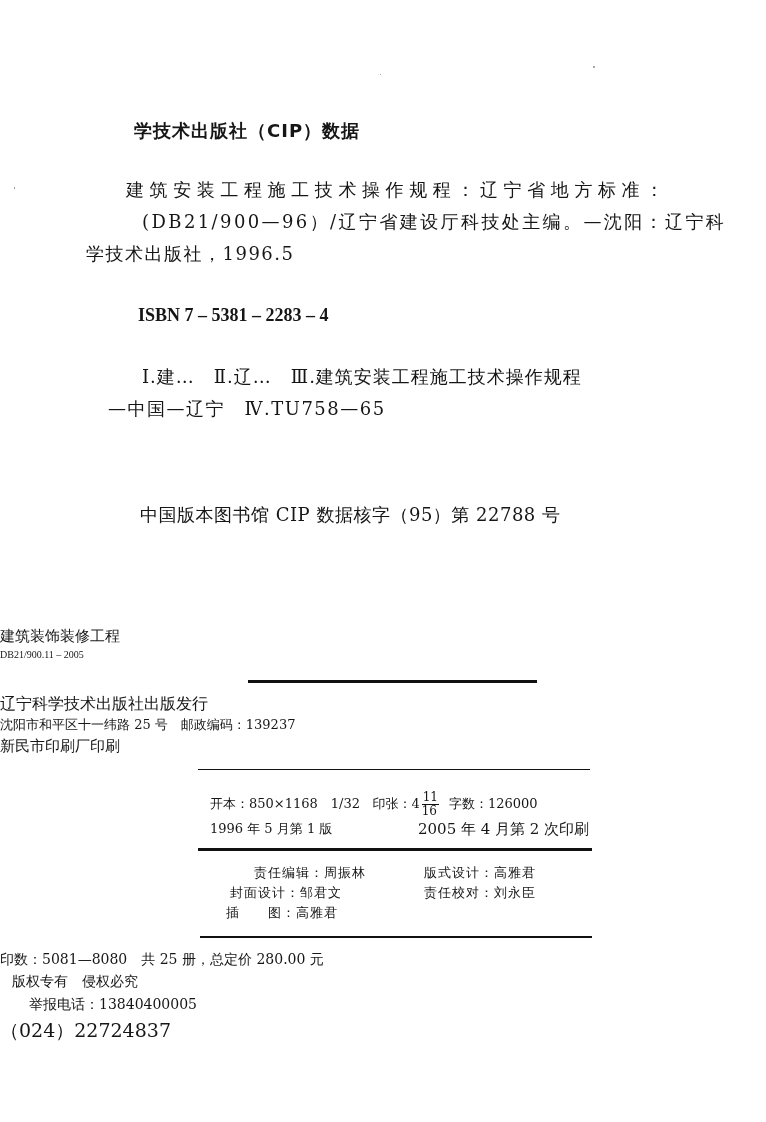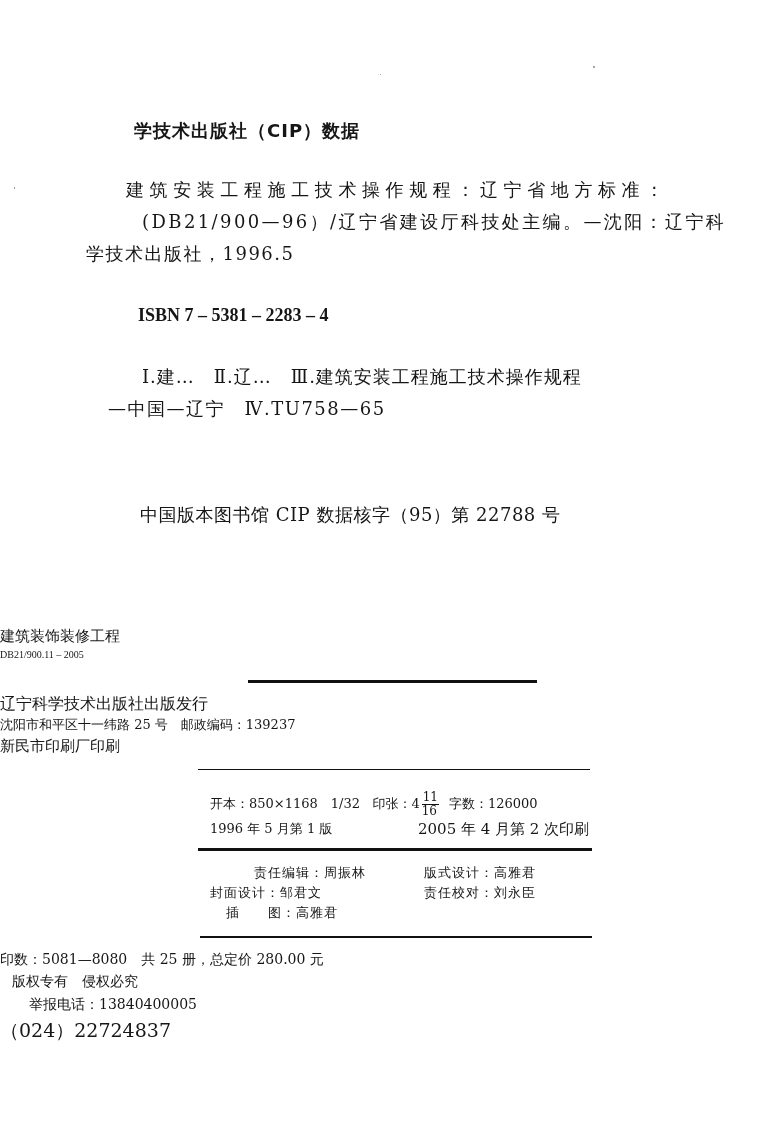--- a/index.html
+++ b/index.html
@@ -32,21 +32,21 @@
 
   .fmt { left: 210px; top: 791px; font-size: 13px; }
   .frac { display: inline-block; vertical-align: middle; text-align: left; font-size: 12px; line-height: 13px; margin: 0 10px 0 2px; }
   .frac .num { display: block; border-bottom: 1px solid #111; padding: 0 1px; }
   .frac .den { display: block; }
   .ed1 { left: 210px; top: 820px; font-size: 13px; }
   .ed2 { left: 418px; top: 820px; font-size: 15px; }
   .cr { font-size: 13px; letter-spacing: 1px; }
   .c1 { left: 226px; top: 864px; margin-left: 28px; }
   .c2 { left: 424px; top: 864px; }
-  .c3 { left: 210px; top: 884px; }
+  .c3 { left: 230px; top: 884px; }
   .c4 { left: 424px; top: 884px; }
   .c5 { left: 226px; top: 904px; }
   .p1 { top: 951px; font-size: 14px; }
   .p2 { top: 973px; font-size: 14px; margin-left: 12px; }
   .p3 { top: 996px; font-size: 14px; margin-left: 29px; }
   .p4 { top: 1018px; font-size: 19px; }
   .speck { position: absolute; width: 2px; height: 2px; background: #888; border-radius: 1px; }
 </style>
 </head>
 <body>

